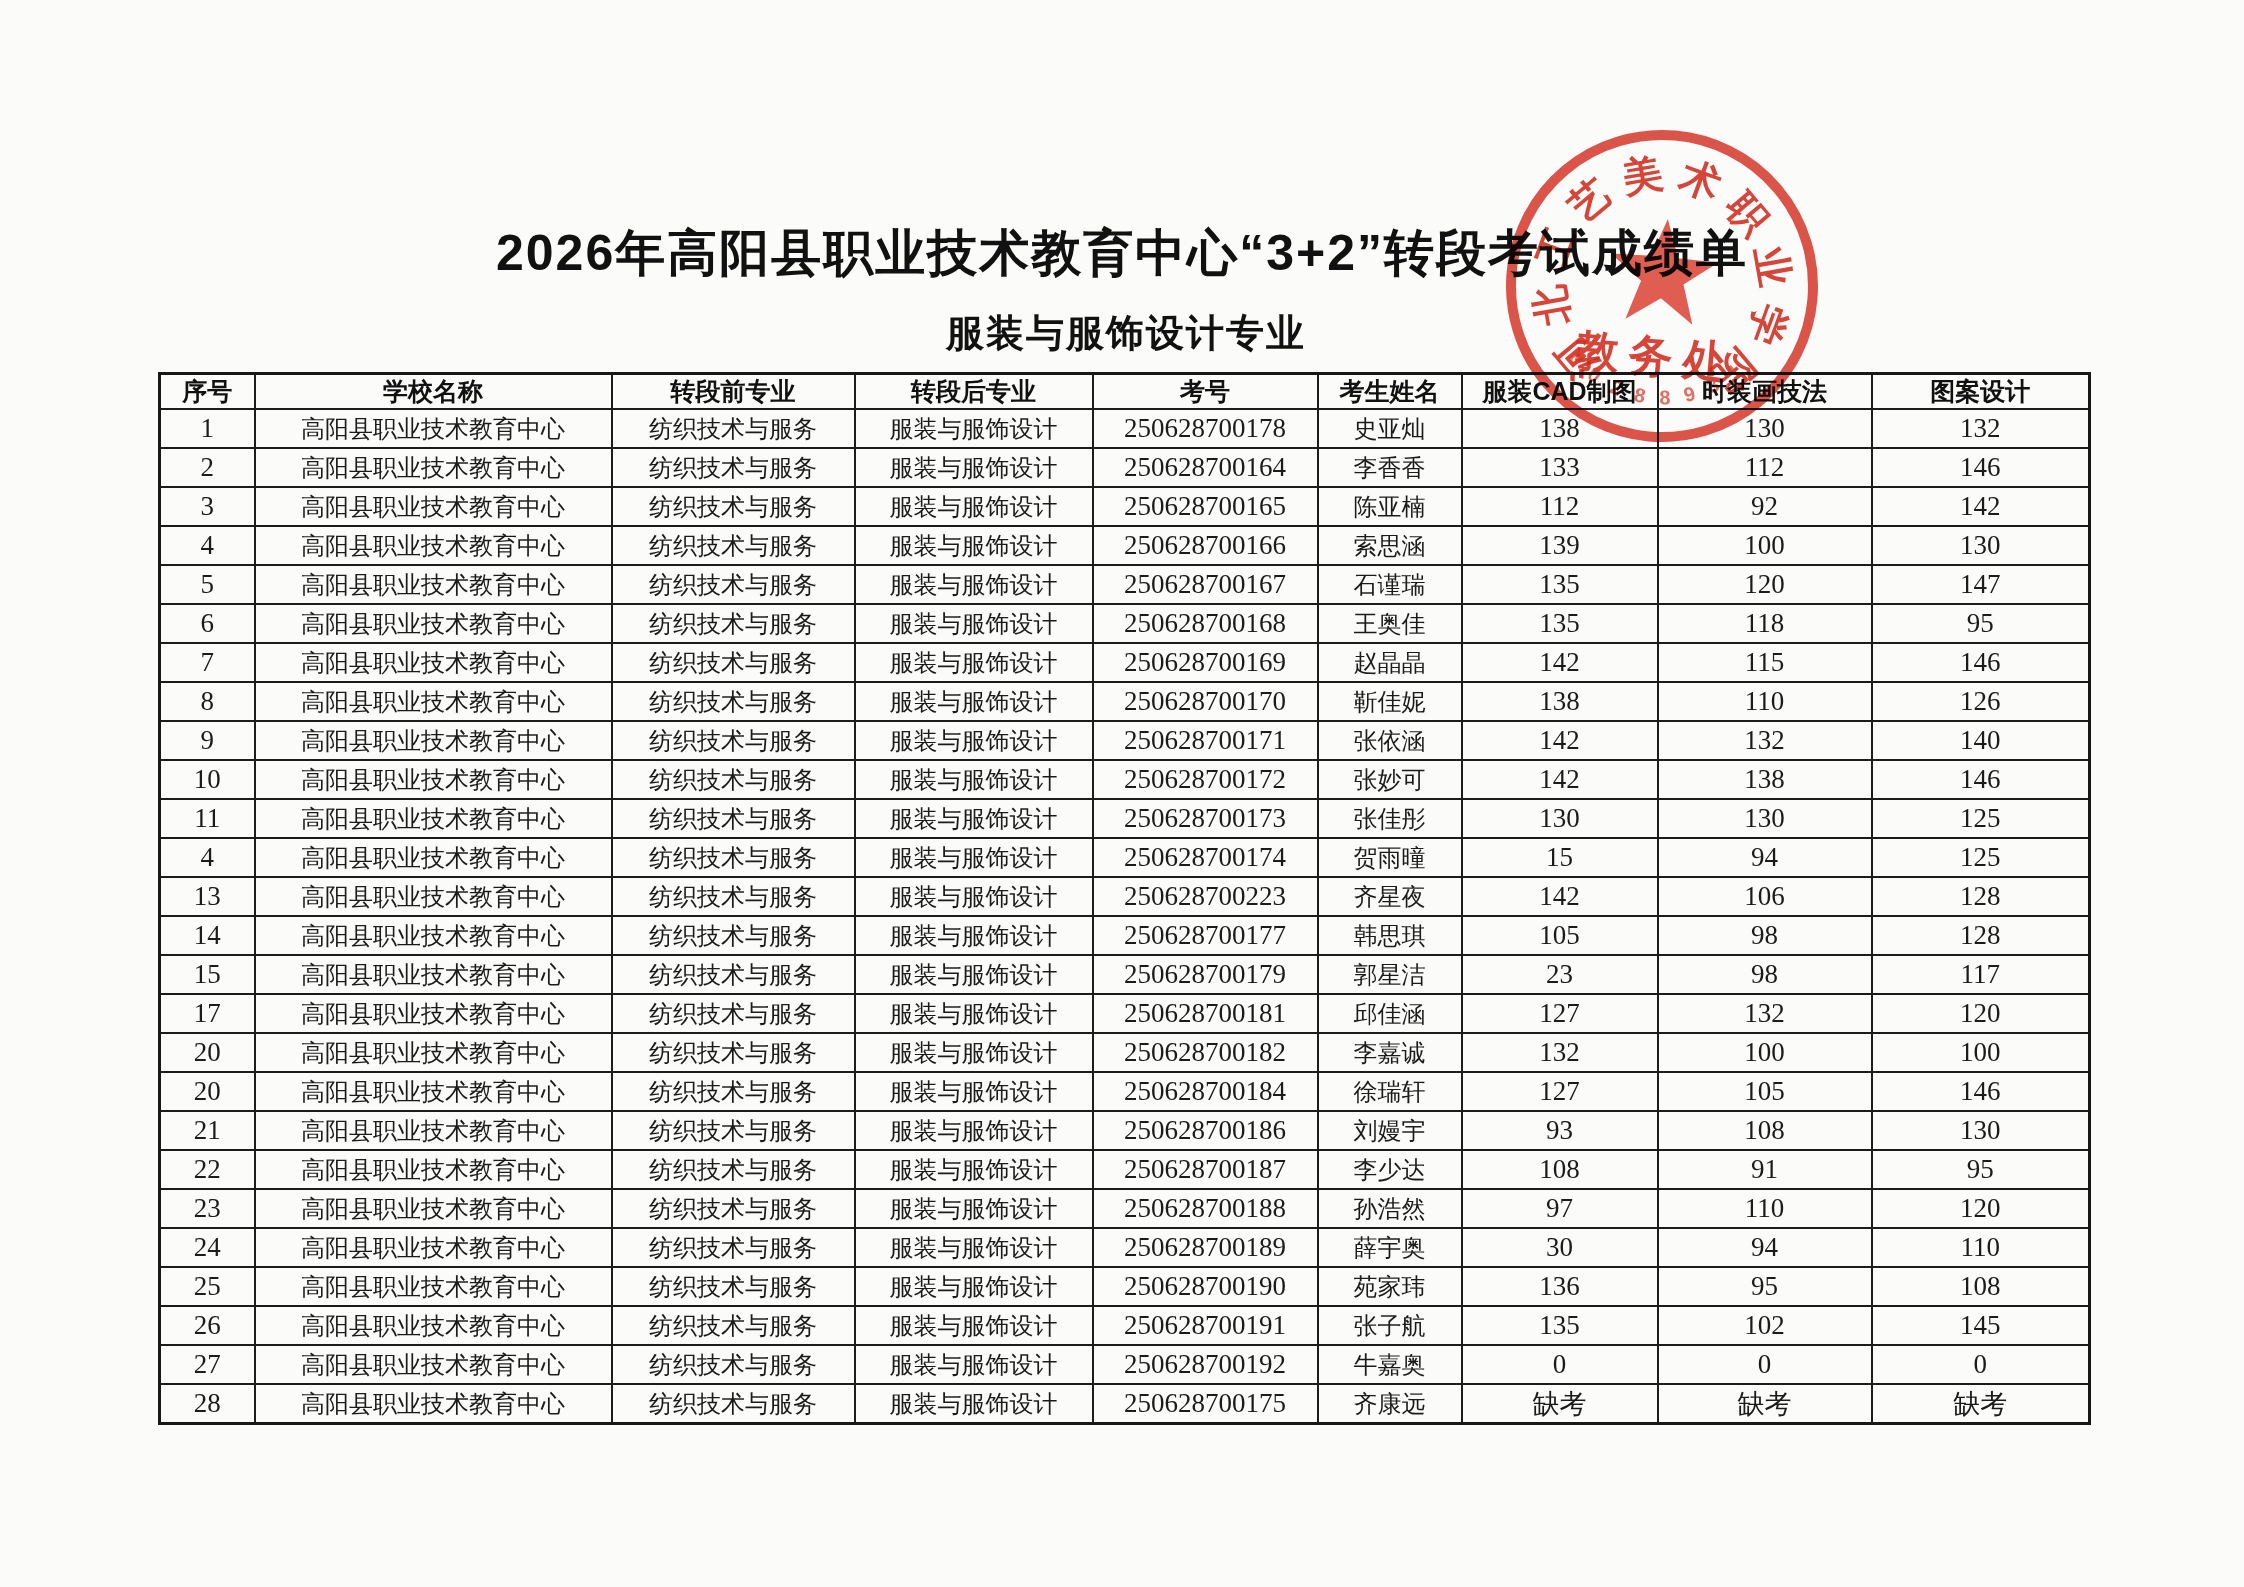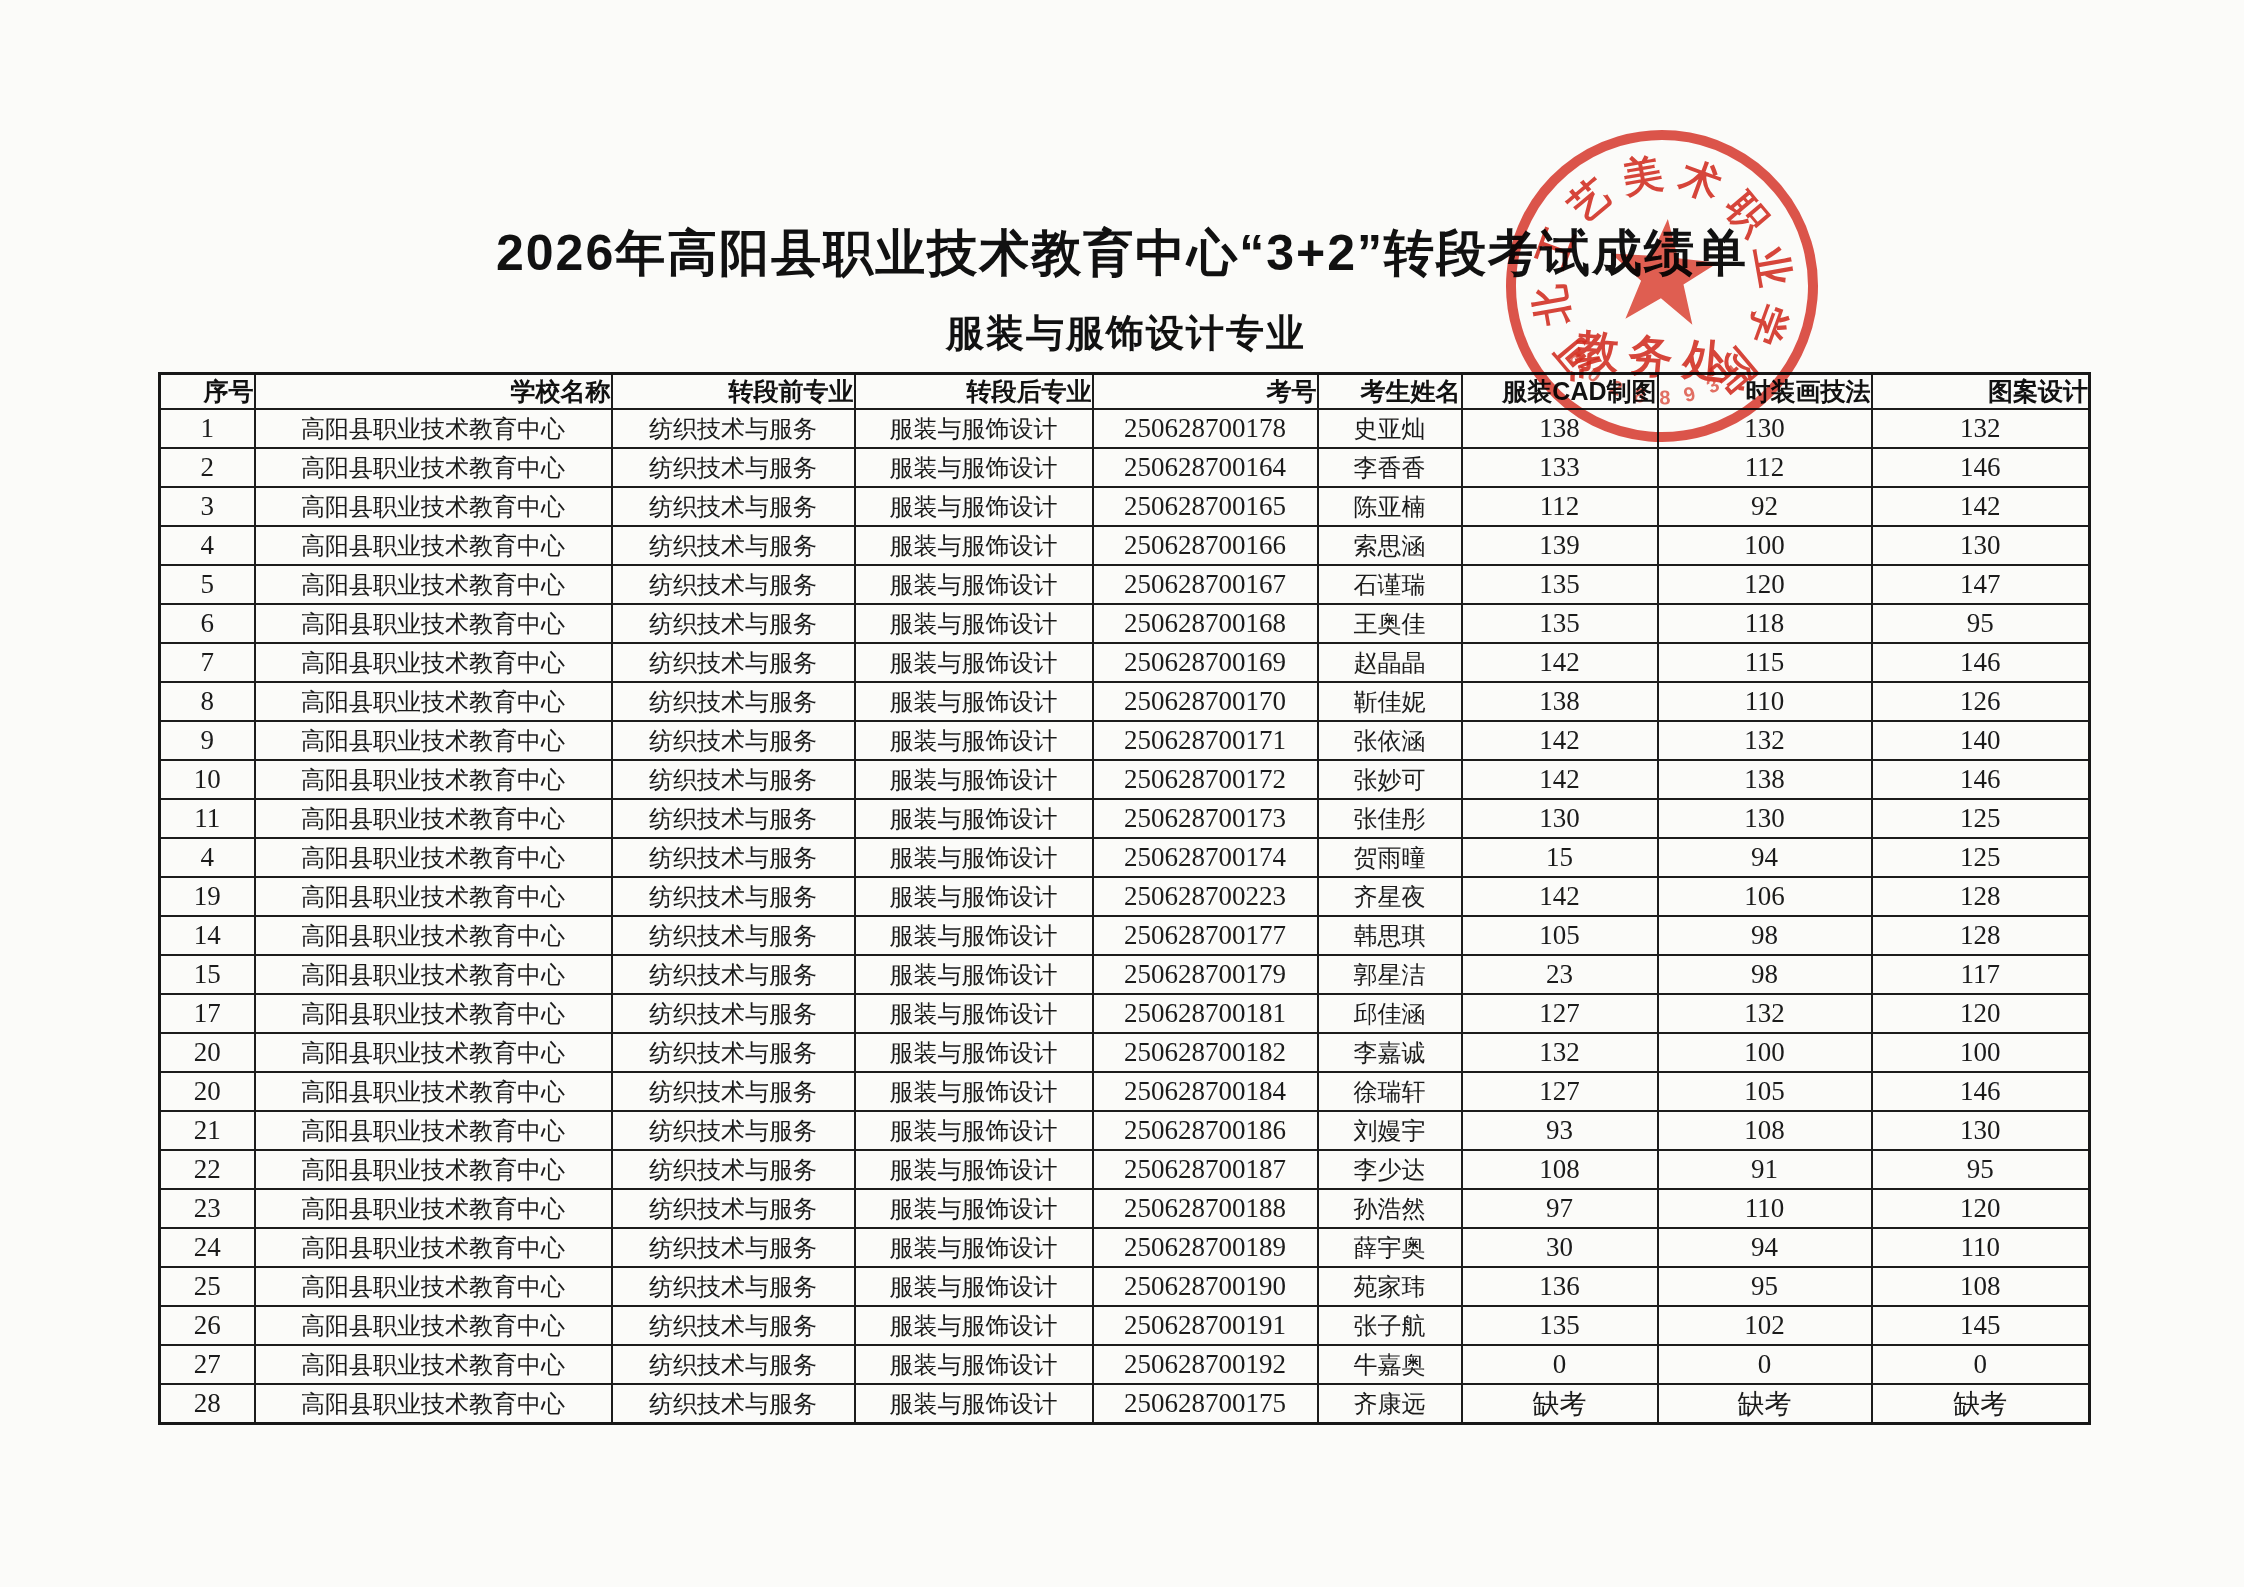--- a/index.html
+++ b/index.html
@@ -33,21 +33,21 @@
     background:transparent;
   }
   table.score th, table.score td{
     border:2.4px solid #1c1c1c;
     text-align:center;vertical-align:middle;
     padding:0;overflow:hidden;white-space:nowrap;
   }
   table.score th{
     height:31px;
     font-family:"Liberation Sans", sans-serif;
-    font-weight:bold;font-size:25px;color:#111;text-align:right;
+    font-weight:bold;font-size:25px;color:#111;
   }
   table.score td{height:37px;font-size:24px;}
   table.score td.num{font-family:"Liberation Serif", serif;font-size:27px;}
   table.score td.cjk{font-size:24px;}
 
   
   .stamp{
     position:absolute;left:1506px;top:130px;width:312px;height:312px;
     mix-blend-mode:multiply;
     transform:rotate(5deg);
@@ -243,21 +243,21 @@
           <td class="cjk">高阳县职业技术教育中心</td>
           <td class="cjk">纺织技术与服务</td>
           <td class="cjk">服装与服饰设计</td>
           <td class="num">250628700174</td>
           <td class="cjk">贺雨曈</td>
           <td class="num">15</td>
           <td class="num">94</td>
           <td class="num">125</td>
         </tr>
         <tr>
-          <td class="num">19</td>
+          <td class="num">13</td>
           <td class="cjk">高阳县职业技术教育中心</td>
           <td class="cjk">纺织技术与服务</td>
           <td class="cjk">服装与服饰设计</td>
           <td class="num">250628700223</td>
           <td class="cjk">齐星夜</td>
           <td class="num">142</td>
           <td class="num">106</td>
           <td class="num">128</td>
         </tr>
         <tr>

